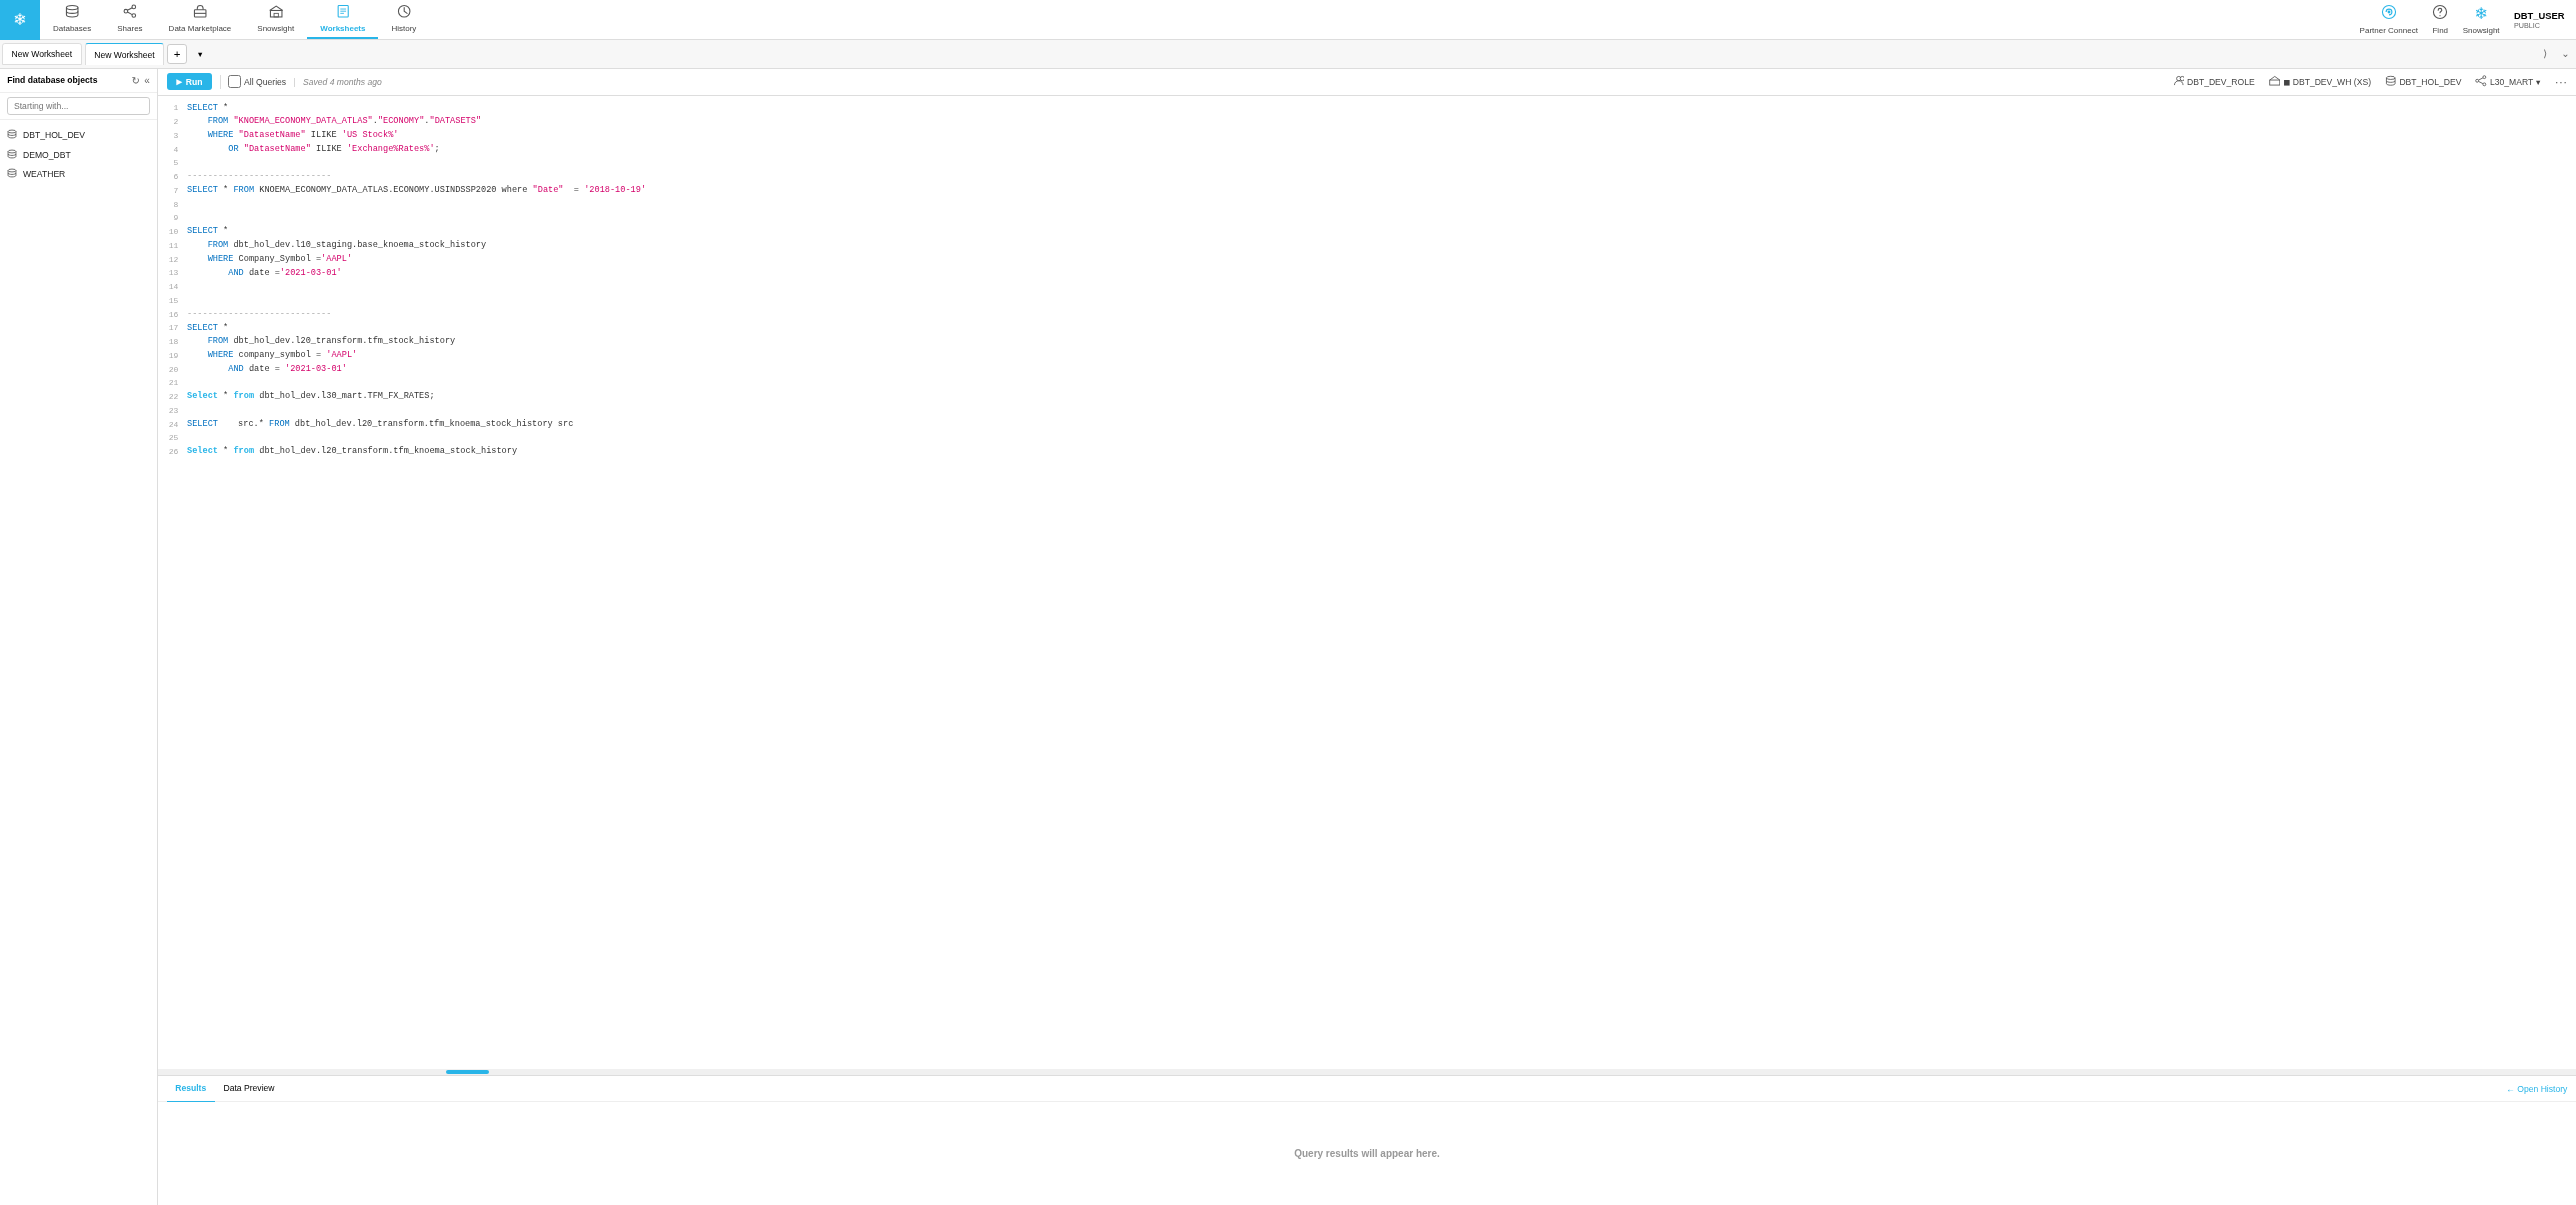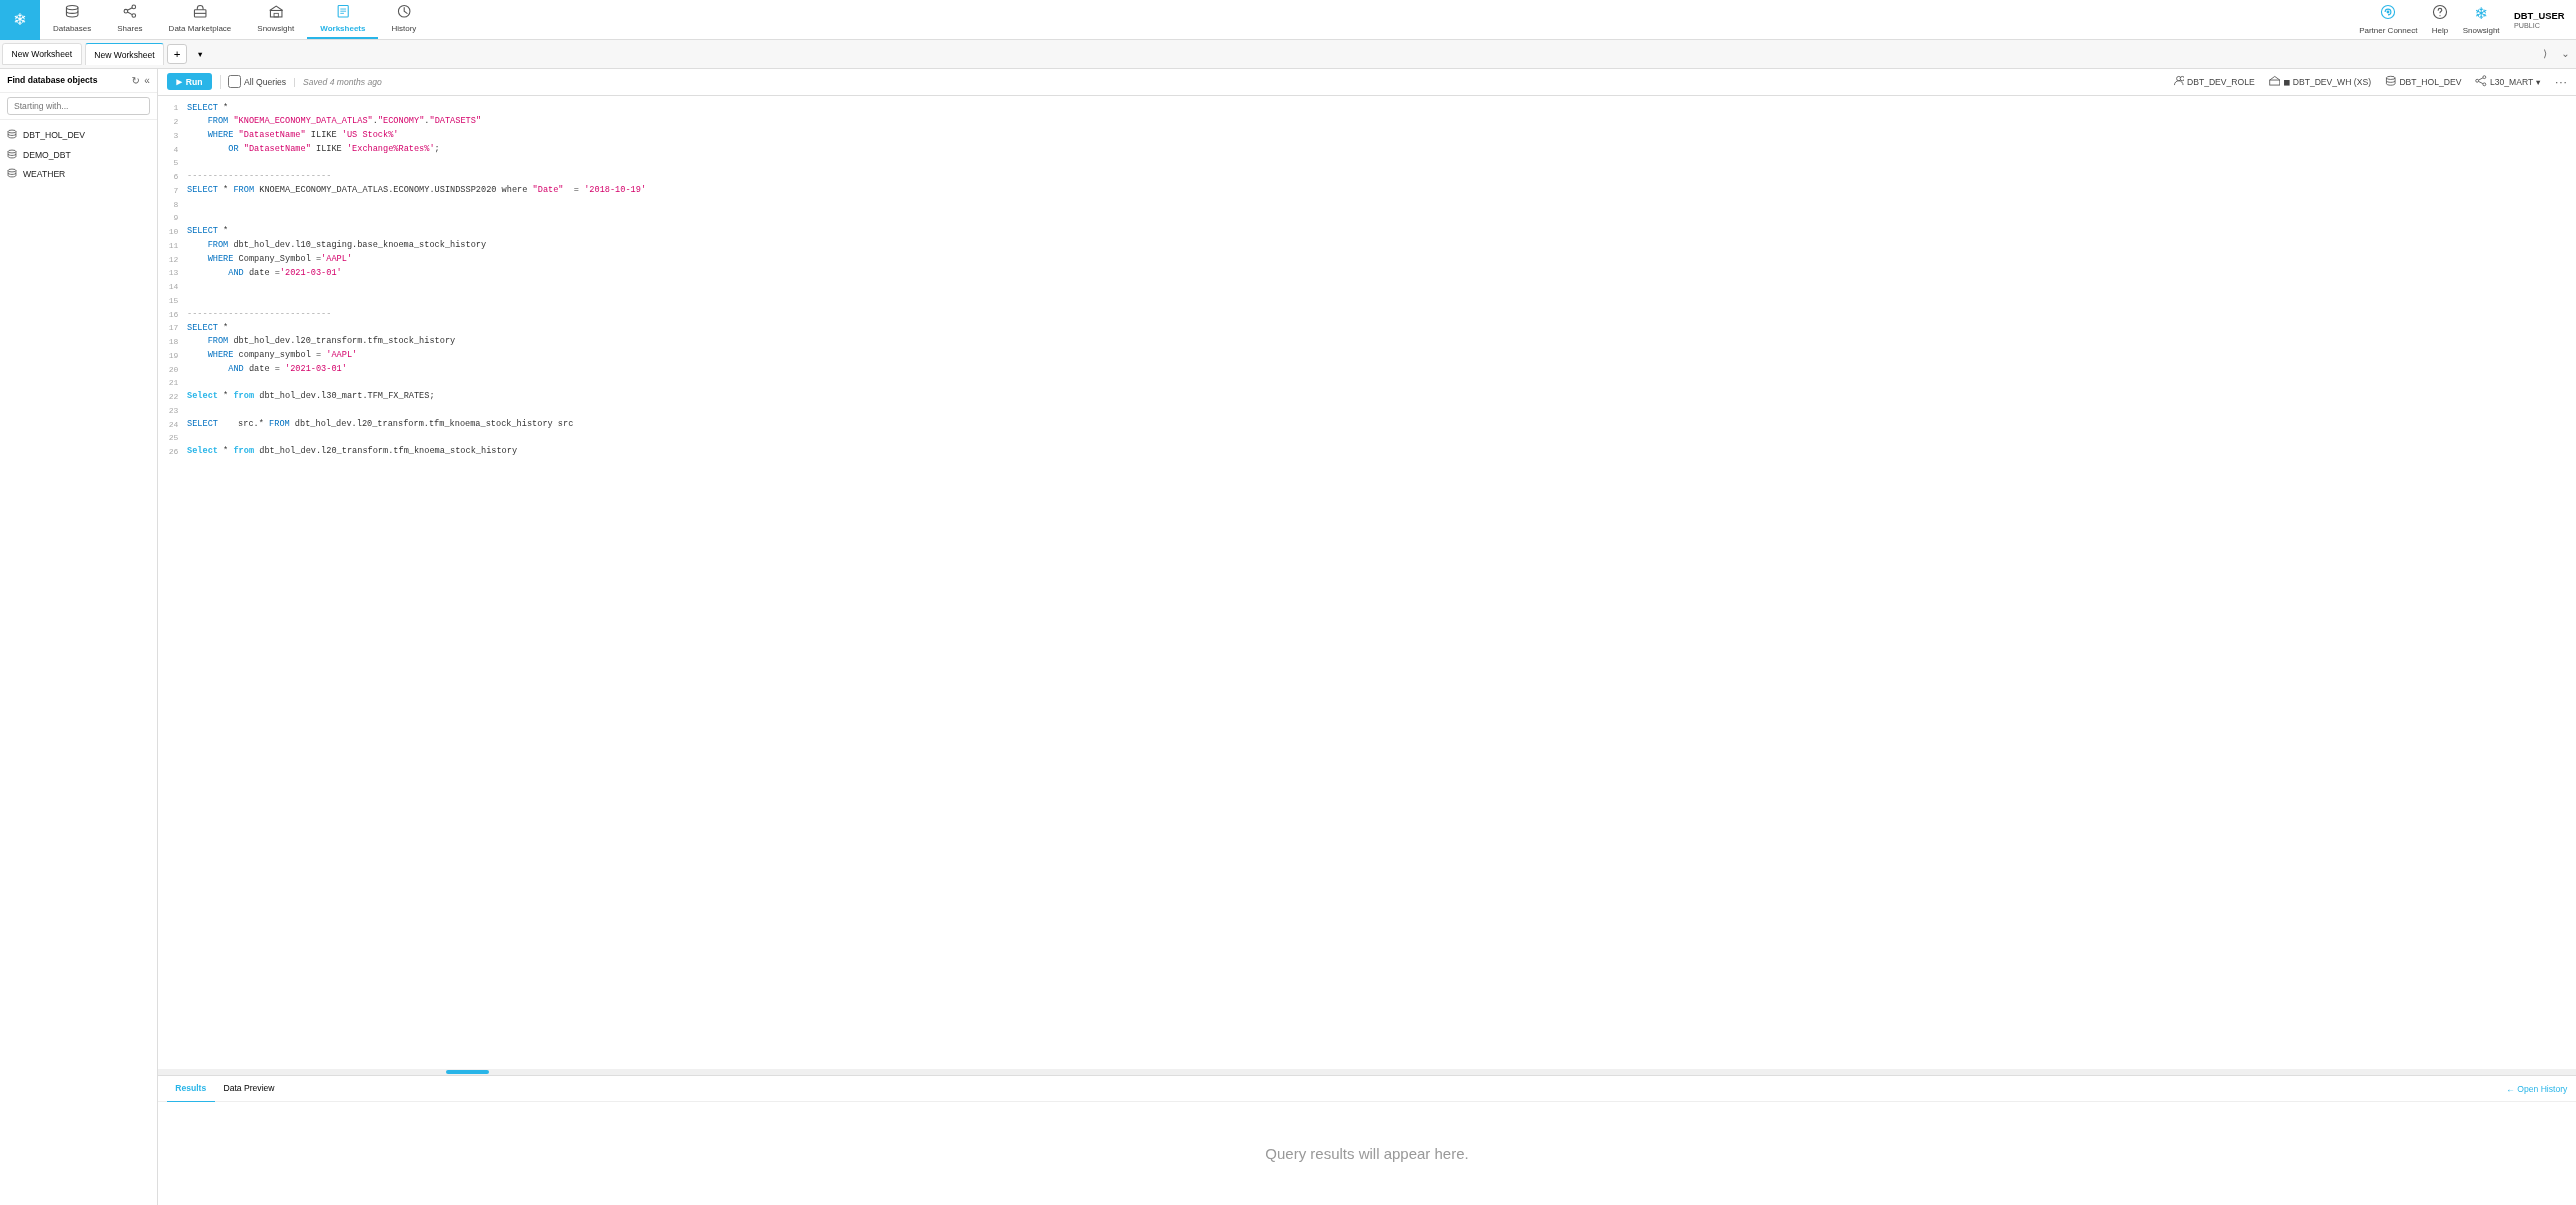--- a/index.html
+++ b/index.html
@@ -63,21 +63,21 @@
     .code-line { display: flex; min-height: 13.7px; }
     .line-num { width: 29px; text-align: right; padding-right: 8.6px; color: #aaa; user-select: none; flex-shrink: 0; font-size: 8px; padding-top: 0.7px; }
     .line-content { flex: 1; white-space: pre; }
 
     
     .results-panel { border-top: 0.7px solid #ddd; background: #fff; display: flex; flex-direction: column; min-height: 130px; }
     .results-tabs { display: flex; align-items: center; padding: 0 8.6px; border-bottom: 0.7px solid #eee; height: 26px; }
     .result-tab { padding: 0 8.6px; height: 26px; display: flex; align-items: center; font-size: 8.6px; cursor: pointer; border-bottom: 1.4px solid transparent; }
     .result-tab.active { border-bottom: 1.4px solid #29B5E8; color: #29B5E8; font-weight: 600; }
     .open-history-btn { margin-left: auto; font-size: 8.6px; color: #29B5E8; cursor: pointer; }
-    .results-body { flex: 1; display: flex; align-items: center; justify-content: center; color: #999; font-size: 15px; }
+    .results-body { flex: 1; display: flex; align-items: center; justify-content: center; color: #999; font-size: 10px; font-weight: bold; }
 
     
     .code-editor::-webkit-scrollbar { width: 5.8px; }
     .code-editor::-webkit-scrollbar-thumb { background: #ccc; border-radius: 2.9px; }
     .horizontal-scroll { height: 5.8px; background: #f0f0f0; display: flex; align-items: center; padding: 0 288px; }
     .scroll-thumb { width: 43px; height: 4.3px; background: #29B5E8; border-radius: 2.2px; }
   </style>
 </head>
 <body>
 
@@ -161,21 +161,21 @@
       <span>Partner Connect</span>
     </div>
     <div class="nav-right-item">
       <span class="nav-icon">
         <svg width="16" height="16" viewBox="0 0 22 22" fill="none">
             <circle cx="11" cy="11" r="9" stroke="#555" stroke-width="1.5"></circle>
             <path d="M8.5 8.5c0-1.38 1.12-2.5 2.5-2.5s2.5 1.12 2.5 2.5c0 1.5-2.5 2-2.5 3.5" stroke="#555" stroke-width="1.5" stroke-linecap="round"></path>
             <circle cx="11" cy="16" r="0.8" fill="#555"></circle>
           </svg>
       </span>
-      <span>Help</span>
+      <span>Find</span>
     </div>
     <div class="nav-right-item">
       <span class="nav-icon" style="color:#29B5E8;font-size:16px;">❄</span>
       <span>Snowsight</span>
     </div>
     <div class="user-area">
       <span class="user-name">DBT_USER</span>
       <span class="user-role">PUBLIC</span>
     </div>
   </div>

